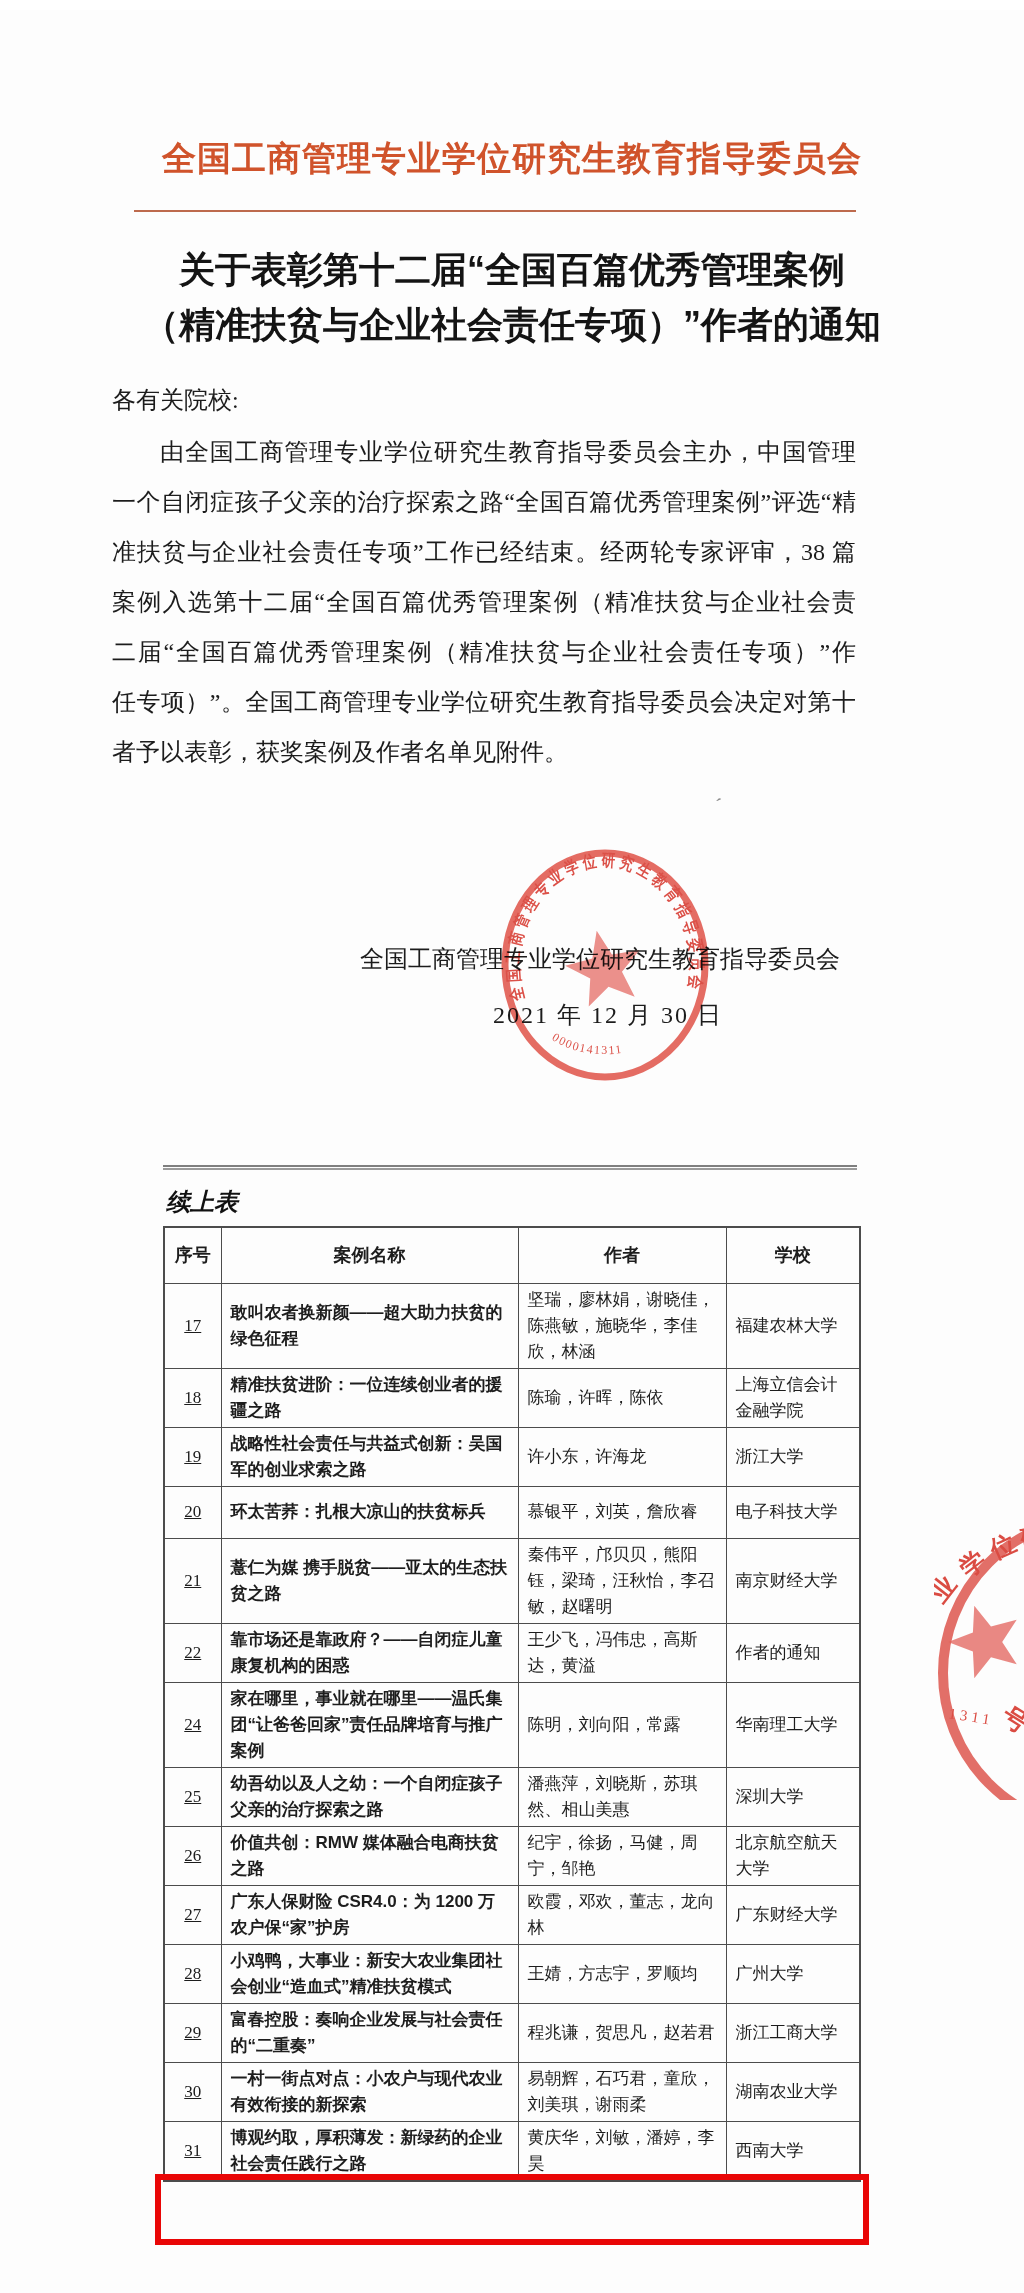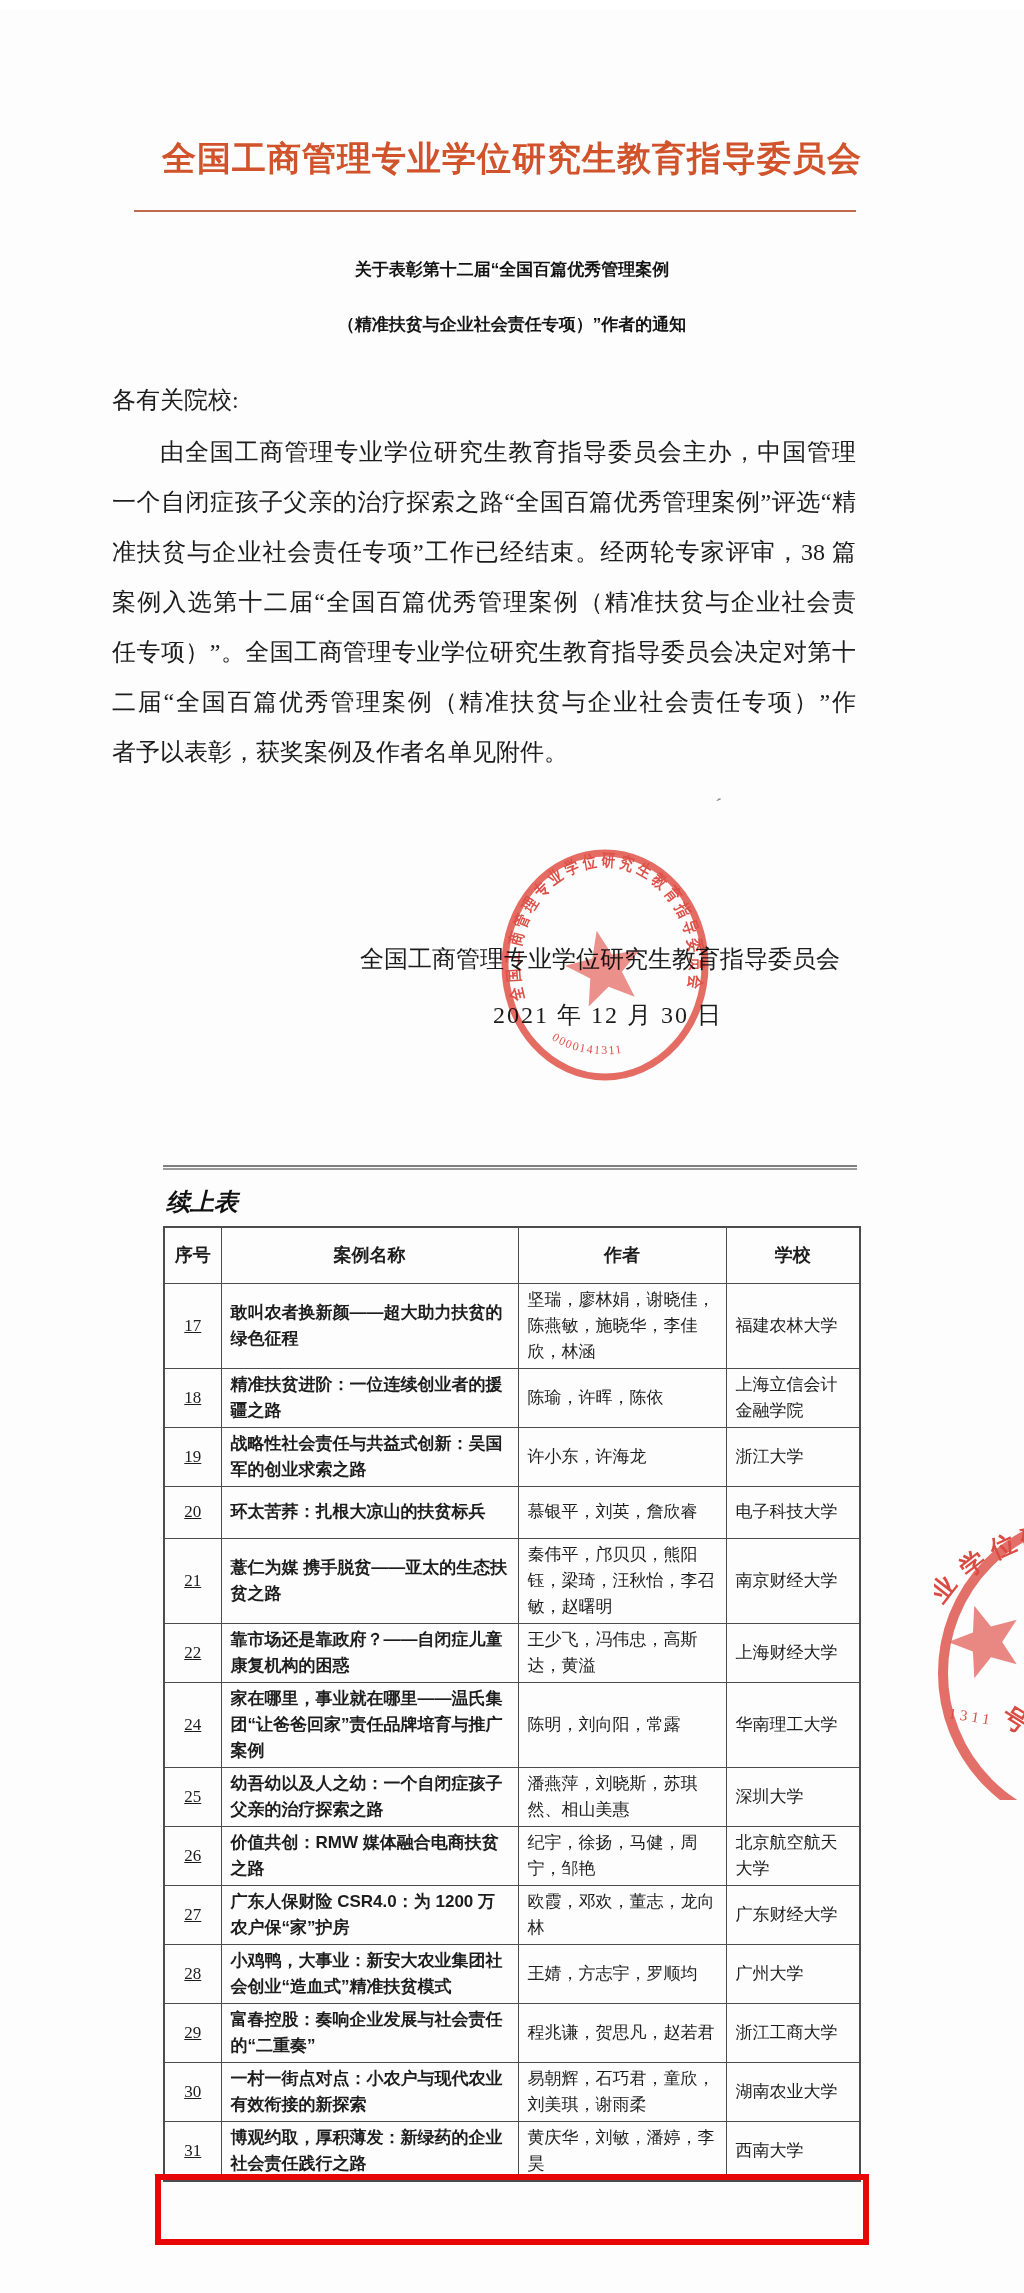--- a/index.html
+++ b/index.html
@@ -11,21 +11,21 @@
   }
   .org-header {
     position:absolute; top:126px; left:0; width:100%;
     text-align:center; font-size:34px; font-weight:bold;
     color:#d0532b; letter-spacing:1px;
     font-family:"Liberation Serif","DejaVu Serif",serif;
   }
   .header-rule { position:absolute; top:200px; left:134px; width:722px; height:2px; background:#bd6a4d; }
   .notice-title {
     position:absolute; top:232px; left:62px; width:900px; text-align:center;
-    font-size:17px; font-weight:bold; line-height:55px; color:#141414;
+    font-size:36px; font-weight:bold; line-height:55px; color:#141414;
     font-family:"Liberation Sans","DejaVu Sans",sans-serif;
   }
   .salutation { position:absolute; top:374px; left:112px; font-size:24px; }
   .body-text { position:absolute; top:417px; left:112px; width:744px; font-size:24px; line-height:50px; }
   .body-line { text-align:justify; text-align-last:justify; white-space:nowrap; }
   .body-line.first { text-indent:2em; }
   .body-line.last { text-align-last:left; white-space:normal; }
   .stray-mark { position:absolute; top:784px; left:714px; font-size:20px; color:#8a8a8a; transform:rotate(12deg); }
   .signature { position:absolute; top:933px; left:290px; width:620px; text-align:center; font-size:24px; z-index:2; }
   .sign-date { position:absolute; top:989px; left:298px; width:620px; text-align:center; font-size:24px; letter-spacing:2px; z-index:2; }
@@ -66,22 +66,22 @@
     <div>（精准扶贫与企业社会责任专项）”作者的通知</div>
   </div>
 
   <div class="salutation">各有关院校:</div>
 
   <div class="body-text">
     <div class="body-line first">由全国工商管理专业学位研究生教育指导委员会主办，中国管理</div>
     <div class="body-line">一个自闭症孩子父亲的治疗探索之路“全国百篇优秀管理案例”评选“精</div>
     <div class="body-line">准扶贫与企业社会责任专项”工作已经结束。经两轮专家评审，38 篇</div>
     <div class="body-line">案例入选第十二届“全国百篇优秀管理案例（精准扶贫与企业社会责</div>
+    <div class="body-line">二届“全国百篇优秀管理案例（精准扶贫与企业社会责任专项）”作</div>
     <div class="body-line">任专项）”。全国工商管理专业学位研究生教育指导委员会决定对第十</div>
-    <div class="body-line">二届“全国百篇优秀管理案例（精准扶贫与企业社会责任专项）”作</div>
     <div class="body-line last">者予以表彰，获奖案例及作者名单见附件。</div>
   </div>
 
   <div class="stray-mark">ˊ</div>
 
   <div class="signature">全国工商管理专业学位研究生教育指导委员会</div>
   <div class="sign-date">2021 年 12 月 30 日</div>
 
   <div class="seal-wrap">
     <svg width="220" height="246" viewBox="0 0 220 246">
@@ -144,21 +144,21 @@
         <tr>
           <td class="cell-no">21</td>
           <td class="cell-case">薏仁为媒 携手脱贫——亚太的生态扶贫之路</td>
           <td class="cell-authors">秦伟平，邝贝贝，熊阳钰，梁琦，汪秋怡，李召敏，赵曙明</td>
           <td class="cell-school">南京财经大学</td>
         </tr>
         <tr>
           <td class="cell-no">22</td>
           <td class="cell-case">靠市场还是靠政府？——自闭症儿童康复机构的困惑</td>
           <td class="cell-authors">王少飞，冯伟忠，高斯达，黄溢</td>
-          <td class="cell-school">上海财经大学</td>
+          <td class="cell-school">作者的通知</td>
         </tr>
         <tr>
           <td class="cell-no">24</td>
           <td class="cell-case">家在哪里，事业就在哪里——温氏集团“让爸爸回家”责任品牌培育与推广案例</td>
           <td class="cell-authors">陈明，刘向阳，常露</td>
           <td class="cell-school">华南理工大学</td>
         </tr>
         <tr>
           <td class="cell-no">25</td>
           <td class="cell-case">幼吾幼以及人之幼：一个自闭症孩子父亲的治疗探索之路</td>

